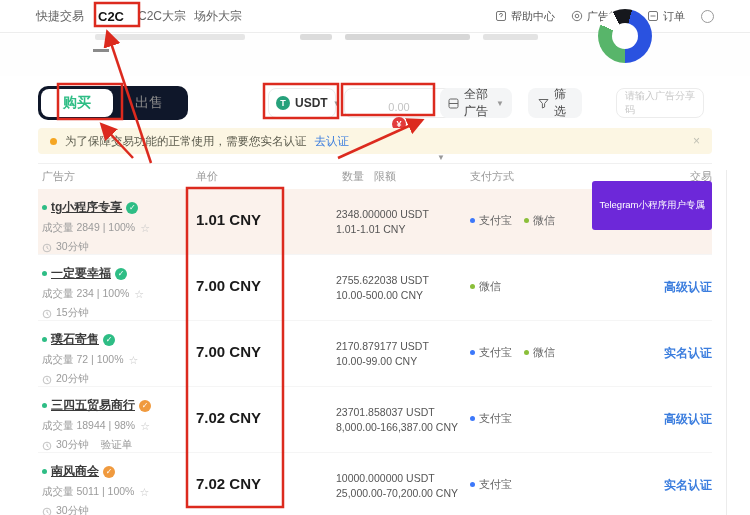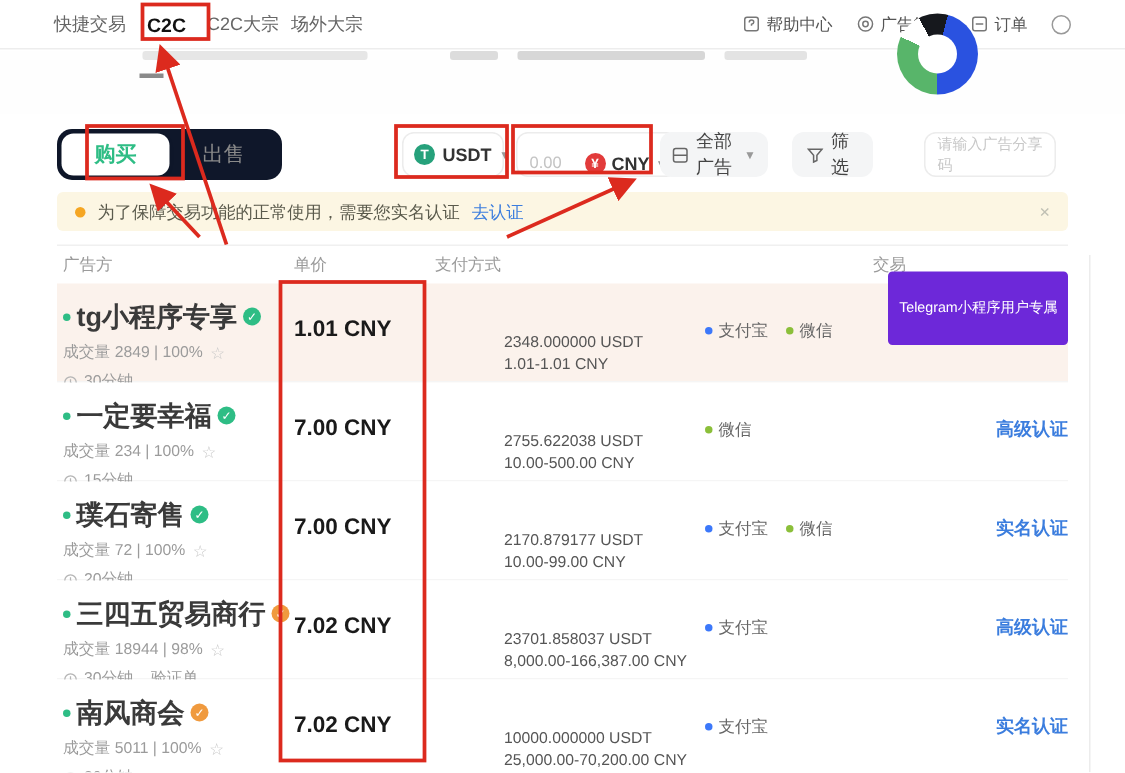--- a/index.html
+++ b/index.html
@@ -40,21 +40,21 @@
             font-family:"Liberation Sans", sans-serif; }
   .tg-btn.active { background:#fff; color:#2ebd85; font-weight:bold; box-shadow:0 1px 3px rgba(0,0,0,.08); }
   .pill { position:absolute; top:2px; height:30px; display:flex; align-items:center; background:#fff;
           border:1px solid #ececec; border-radius:8px; font-size:12px; color:#333; cursor:pointer; }
   .sel-usdt { left:268px; width:68px; padding:0 7px; gap:5px; }
   .coin { width:14px; height:14px; border-radius:50%; color:#fff; font-size:9px; font-weight:bold;
           display:flex; align-items:center; justify-content:center; flex:0 0 auto; }
   .coin.usdt { background:#26a17b; }
   .coin.cny  { background:#e23b3b; }
   .caret { font-size:8px; color:#999; margin-left:auto; }
-  .amount-box { left:344px; width:108px; padding:12px 6px 0 8px; gap:4px; }
+  .amount-box { left:344px; width:108px; padding:12px 6px 0 8px; gap:4px;flex-direction:column; }
   .amount-ph { font-size:11px; color:#c4c4c4; flex:1 1 auto; }
   .sel-gray { position:absolute; top:2px; height:30px; background:#f4f5f6; border:none; border-radius:8px;
               display:flex; align-items:center; font-size:12px; color:#444; cursor:pointer; }
   .sel-ads { left:440px; width:72px; padding:0 8px; gap:5px; }
   .btn-filter { left:528px; width:54px; padding:0 10px; gap:5px; }
   .share-input { position:absolute; left:616px; top:2px; width:88px; height:30px; border:1px solid #ececec;
                  border-radius:8px; display:flex; align-items:center; padding:0 8px;
                  font-size:10px; color:#c8c8c8; background:#fff; }
   .ficon { width:11px; height:11px; flex:0 0 auto; }
   .bold-lbl { font-weight:bold; }
@@ -76,32 +76,32 @@
   .th-amt { padding-left:58px; display:flex; gap:10px; }
   .th-pay { padding-left:6px; }
   .th-act { text-align:right; }
   .trow { position:relative; display:grid; grid-template-columns:150px 96px 180px 140px 1fr;
           height:66px; border-bottom:1px solid #f5f5f5; background:#fff; }
   .trow.hl { background:#fbf2ec; }
   .cell { padding-top:10px; }
   .c-adv { padding-left:4px; }
   .m-line1 { display:flex; align-items:center; gap:4px; }
   .m-dot { width:5px; height:5px; border-radius:50%; background:#2ebd85; flex:0 0 auto; }
-  .m-name { font-size:18px; color:#3a3a3a; font-weight:bold; cursor:pointer; white-space:nowrap; }
+  .m-name { font-size:12px; color:#3a3a3a; font-weight:bold; cursor:pointer; white-space:nowrap;text-decoration:underline; }
   .m-badge { width:12px; height:12px; border-radius:50%; background:#2ebd85; color:#fff; font-size:8px;
              display:flex; align-items:center; justify-content:center; flex:0 0 auto; }
   .m-badge.orange { background:#f09a3e; }
   .m-line2 { margin-top:5px; font-size:10.5px; color:#9b9b9b; display:flex; align-items:center; gap:5px; }
   .star { color:#c8c8c8; font-size:11px; cursor:pointer; }
   .m-line3 { margin-top:5px; font-size:10.5px; color:#9b9b9b; display:flex; align-items:center; gap:4px; }
   .clk { width:10px; height:10px; }
   .m-time, .m-tag { border-bottom:1px dotted #cfcfcf; padding-bottom:1px; }
   .m-tag { margin-left:8px; }
   .c-price { padding-left:8px; padding-top:22px; font-size:15px; font-weight:bold; color:#1a1a1a; }
-  .c-amt { padding-left:52px; padding-top:32px; font-size:10.5px; color:#555; line-height:15px; }
+  .c-amt { padding-left:52px; padding-top:18px; font-size:10.5px; color:#555; line-height:15px; }
   .c-pay { padding-left:6px; padding-top:24px; display:flex; align-items:flex-start; gap:12px; }
   .pay { display:flex; align-items:center; gap:4px; font-size:11px; color:#666; white-space:nowrap; }
   .pdot { width:5px; height:5px; border-radius:50%; display:inline-block; }
   .c-act { padding-top:22px; text-align:right; }
   .act-link { font-size:12px; color:#3b7dde; cursor:pointer; text-decoration:none; font-weight:bold; }
   .promo-badge { position:absolute; right:0; top:-8px; background:#6d28d9; color:#fff; font-size:9.5px;
                  padding:18px 7px; border-radius:3px; z-index:4; }
   .vline { position:absolute; left:726px; top:170px; width:1px; height:345px; background:#ececec; }
 
   
@@ -193,20 +193,24 @@
     <span class="n-dot"></span>
     <span class="n-text">为了保障交易功能的正常使用，需要您实名认证</span>
     <a class="n-link">去认证</a>
     <span class="n-close">×</span>
   </div>
 
   <div class="table">
     <div class="thead">
       <span class="th th-adv">广告方</span>
       <span class="th th-price">单价</span>
+      <span class="th th-amt">
+        <span>数量</span>
+        <span>限额</span>
+      </span>
       <span class="th th-pay">支付方式</span>
       <span class="th th-act">交易</span>
     </div>
     <div id="tbody">
         <div class="trow hl">
     <div class="cell c-adv">
       <div class="m-line1">
         <span class="m-dot"></span>
         <span class="m-name">tg小程序专享</span>
         <span class="m-badge">✓</span>

